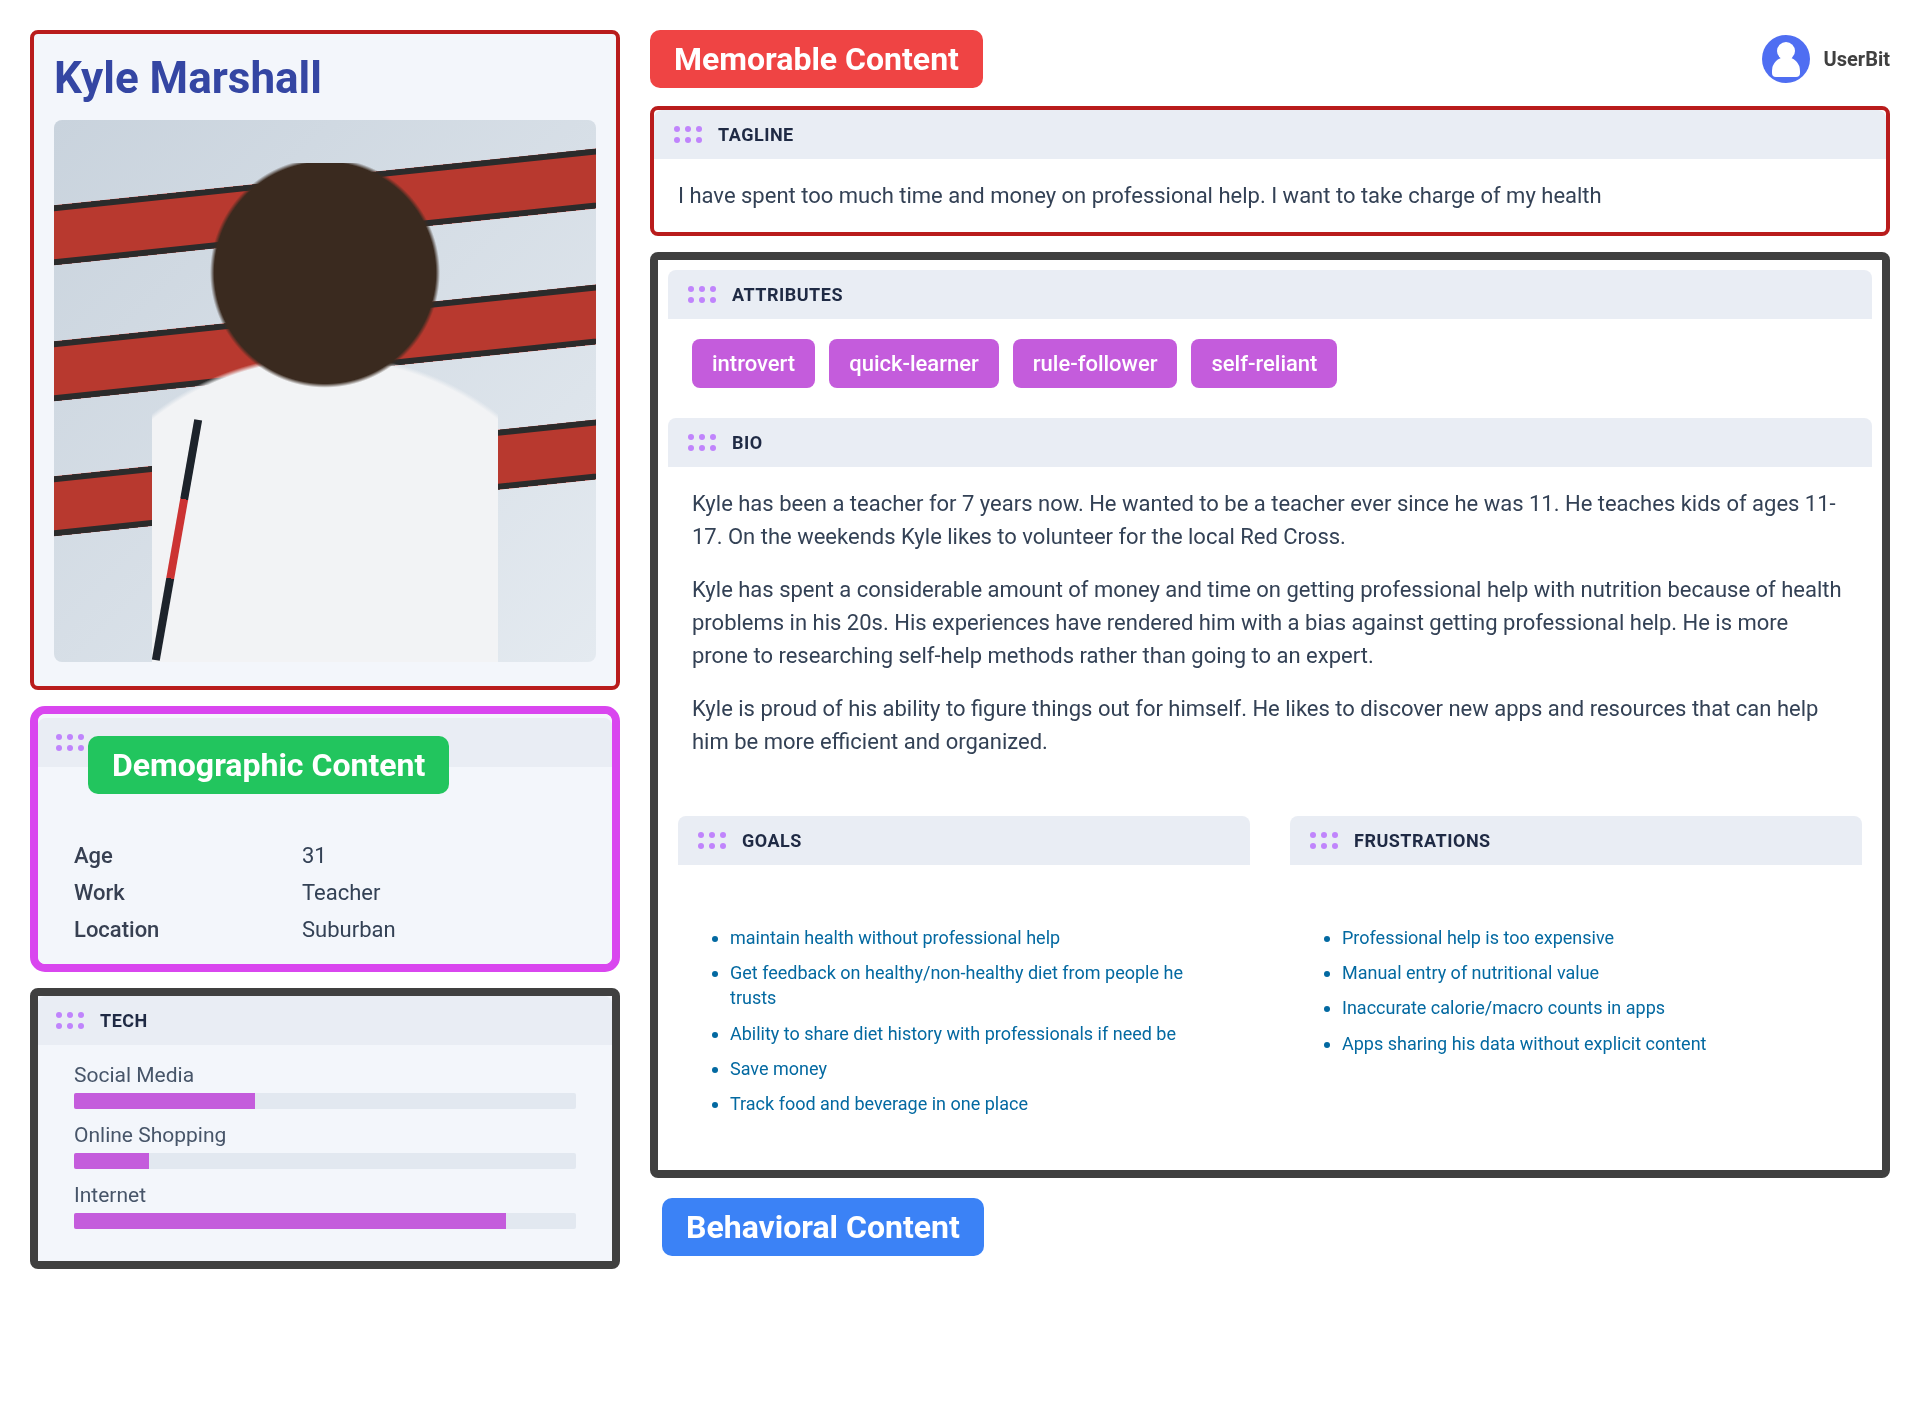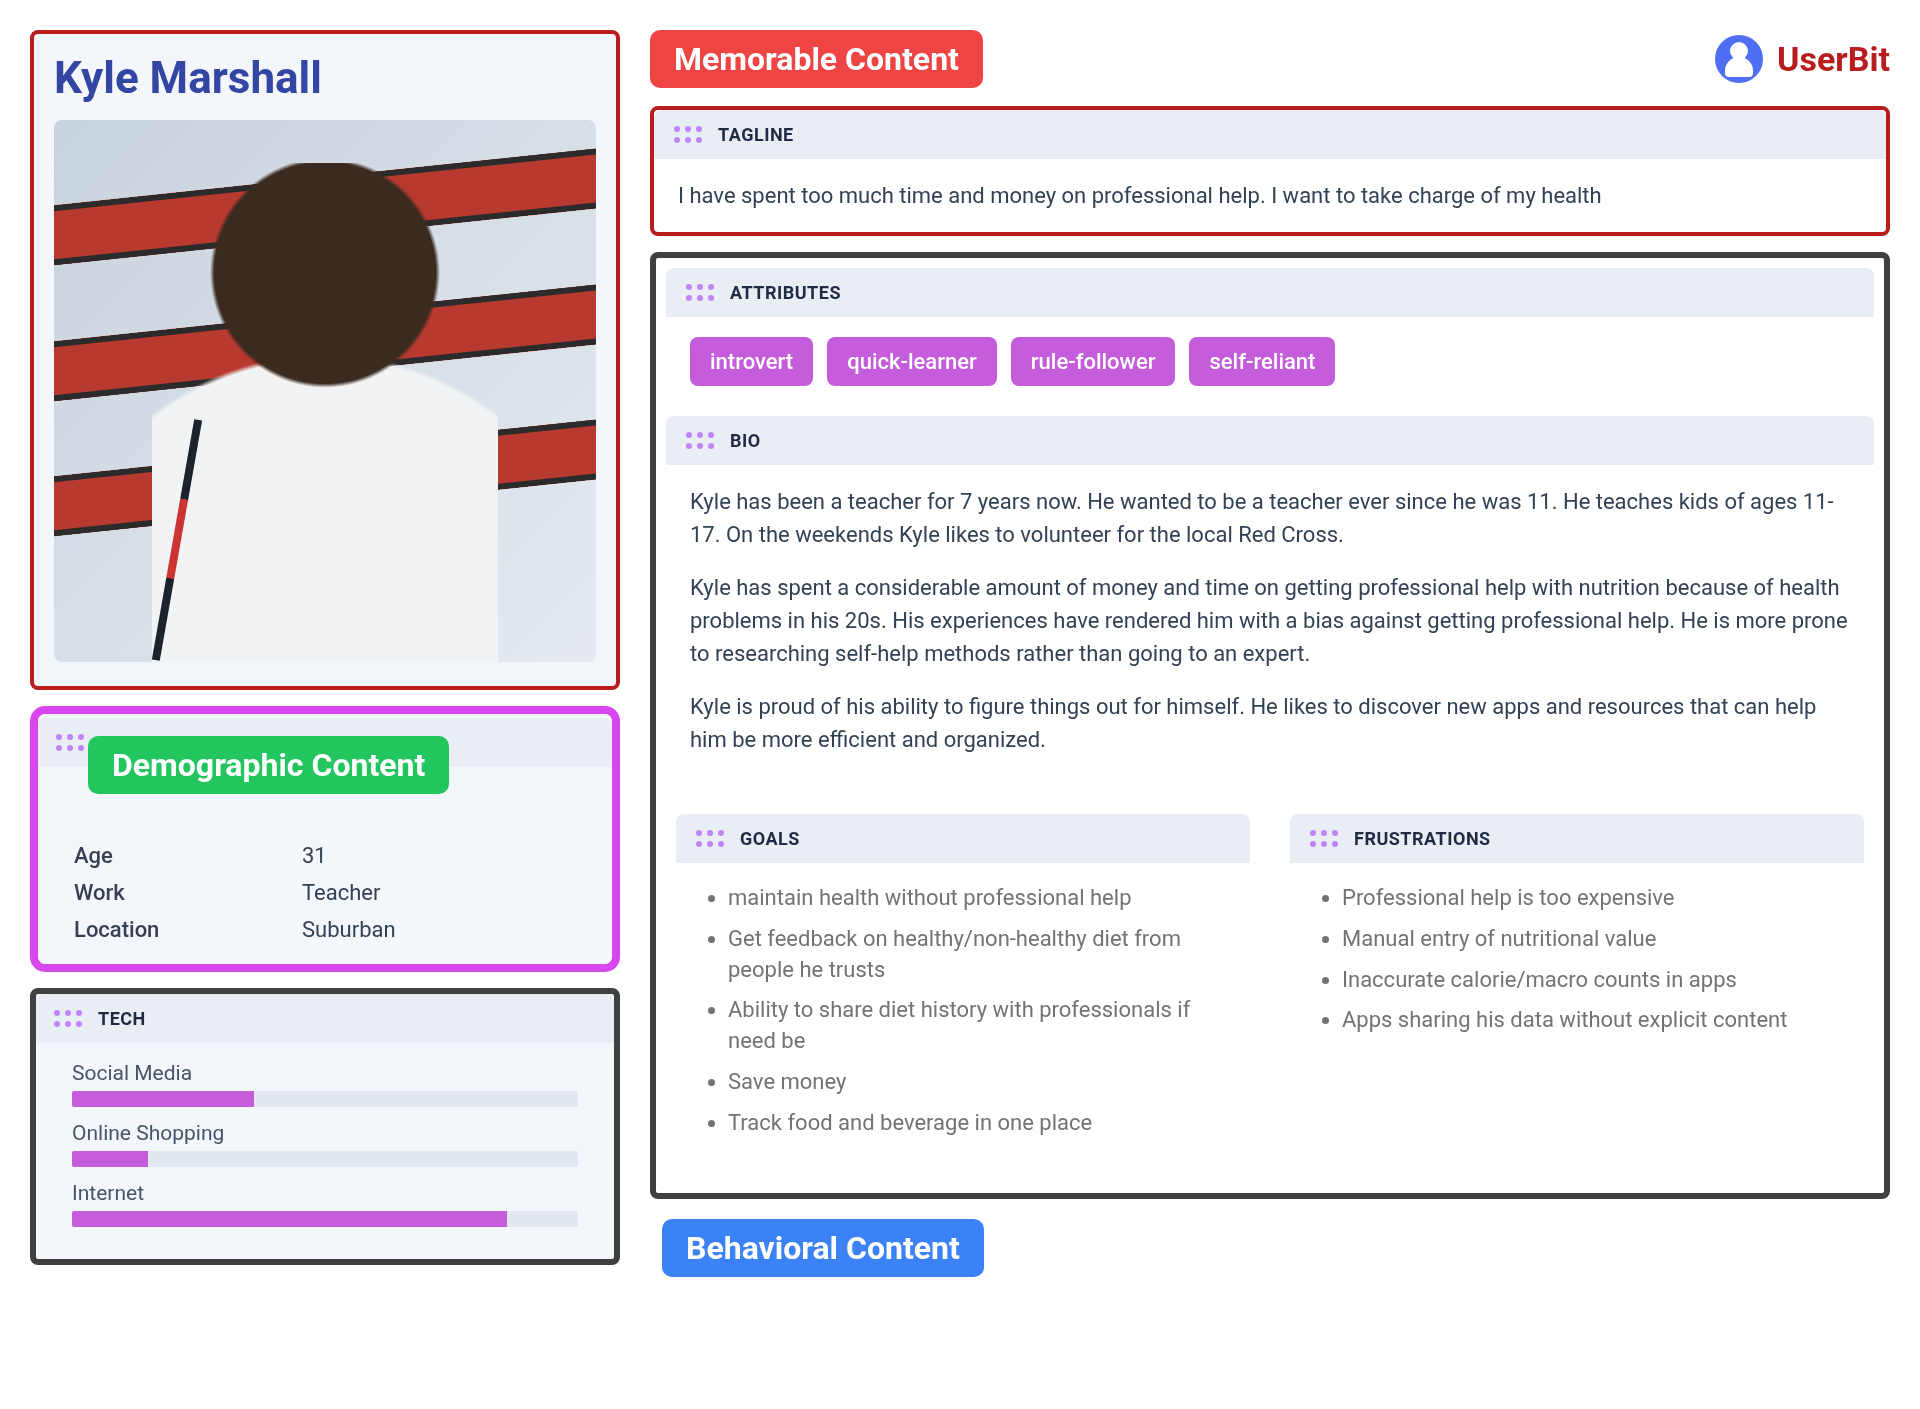--- a/index.html
+++ b/index.html
@@ -30,21 +30,21 @@
 
   .memorable-row {
     display: flex;
     justify-content: space-between;
     align-items: center;
     margin-bottom: 18px;
   }
 
   
   .brand { display:flex; align-items:center; gap:14px; }
-  .brand-text { font-weight: 700; font-size: 34px; color: #b91c1c; }
+  .brand-text { font-weight: 700; font-size: 20px; color: #404040; }
   .brand-icon {
     width: 48px; height: 48px; border-radius: 50%;
     background: #4f6ef2; position: relative;
   }
   .brand-icon::before {
     content:""; position:absolute; width:18px; height:18px; border-radius:50%;
     background:#fff; top:7px; left:15px;
   }
   .brand-icon::after {
     content:""; position:absolute; width:28px; height:20px;
@@ -54,21 +54,21 @@
 
   
   .card {
     background: #f3f6fb;
     border-radius: 8px;
     padding: 14px 16px 16px 16px;
     position: relative;
   }
   .box-red   { border: 4px solid #b91c1c; border-radius: 8px; }
   .box-green { border: 8px solid #d946ef; border-radius: 15px; }
-  .box-blue  { border: 6px solid #404040; border-radius: 8px; }
+  .box-blue  { border: 8px solid #404040; border-radius: 8px; }
 
   
   .name-card { padding: 18px 20px 24px 20px; }
   .persona-name {
     font-size: 44px; font-weight: 700; color: #3446a3; margin-bottom: 16px;
   }
   .photo {
     width: 100%; aspect-ratio: 1/1; border-radius: 8px; overflow:hidden;
     background: linear-gradient(135deg, #c9d3dd 0%, #e4eaf0 100%);
     position: relative;
@@ -131,21 +131,21 @@
   .tag-row { display:flex; flex-wrap:wrap; gap:14px; }
   .tag {
     background:#c45cdc; color:#fff; padding:8px 20px; border-radius:8px;
     font-size:22px; font-weight:500;
   }
 
   .bio p { margin-bottom: 20px; }
 
   .two-col { display:flex; gap:20px; }
   .two-col > div { flex:1; }
-  .list-body ul { list-style:disc; padding-left:28px; font-size:22px; color:#737373; }
+  .list-body ul { list-style:disc; padding-left:28px; font-size:18px; color:#0369a1;margin-top:40px; }
   .list-body li { margin-bottom:10px; line-height:1.4; }
 
   .tagline-wrap.box-red { padding:0; }
   .blue-stack.box-blue { padding: 0 0 10px 0; }
   .blue-stack .panel { margin: 10px 10px 8px 10px; }
 
   .bhv-label { margin-top: 20px; margin-left: 12px; display:inline-block; }
 </style>
 </head>
 <body>

